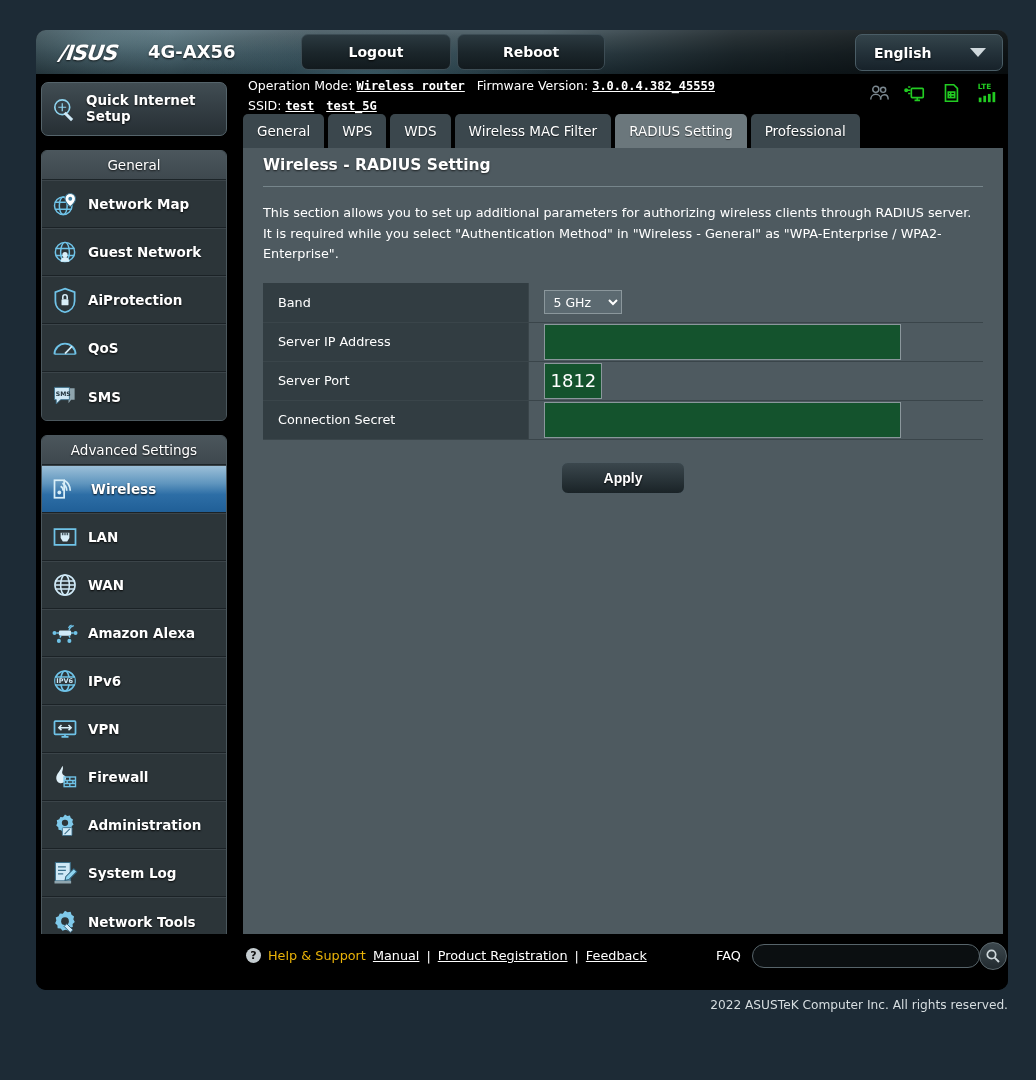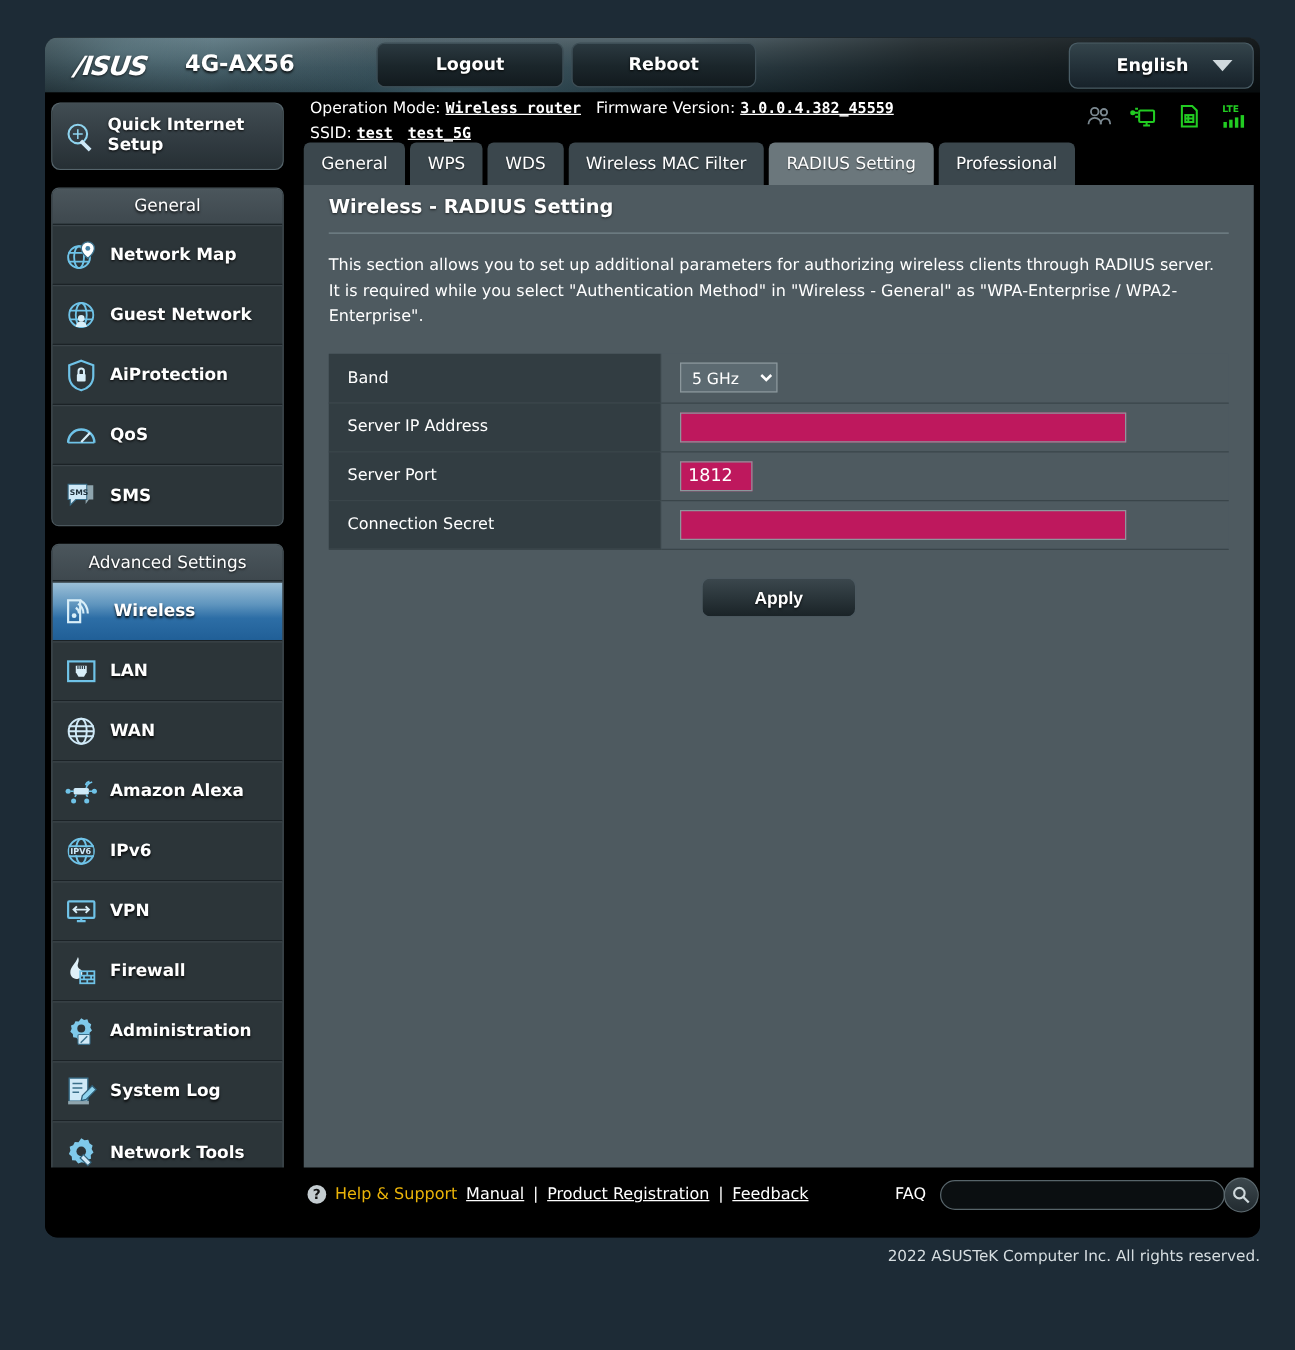--- a/index.html
+++ b/index.html
@@ -65,21 +65,21 @@
 
   .lang-select {
     position: absolute; left: 819px; top: 4px;
     width: 148px; height: 37px;
     background: linear-gradient(180deg, #34444b 0%, #24323a 50%, #17222a 100%);
     border: 1px solid #4a5d66; border-radius: 7px;
     display: flex; align-items: center;
     cursor: pointer;
   }
   .lang-label {
-    flex: 1; text-align: center; color: #fff;
+    flex: 1; text-align: left; color: #fff;
     font-size: 14px; font-weight: bold;
     text-shadow: 0 1px 2px rgba(0,0,0,.9);
     padding-left: 18px;
   }
   .lang-caret {
     width: 0; height: 0; margin-right: 16px;
     border-left: 8px solid transparent;
     border-right: 8px solid transparent;
     border-top: 9px solid #cfd8dc;
   }
@@ -205,26 +205,26 @@
     background: #323d42;
     color: #ffffff; font-size: 12.8px;
     padding-left: 15px;
     border-right: 1px solid #3a454a;
   }
   .td-field {
     background: #4e5a60;
     padding-left: 15px;
   }
   .f-input {
-    background: #be185d;
+    background: #14532d;
     border: 1px solid #8b979c;
     color: #ffffff;
     font-family: "DejaVu Sans", "Liberation Sans", sans-serif;
-    font-size: 14px;
-    height: 24px;
+    font-size: 18px;
+    height: 36px;
     padding: 0 6px;
     outline: none;
   }
   .in-wide { width: 357px; }
   .in-short { width: 58px; }
   .f-select {
     background: #5c6a71;
     border: 1px solid #8b979c;
     color: #ffffff;
     font-family: "DejaVu Sans", "Liberation Sans", sans-serif;

